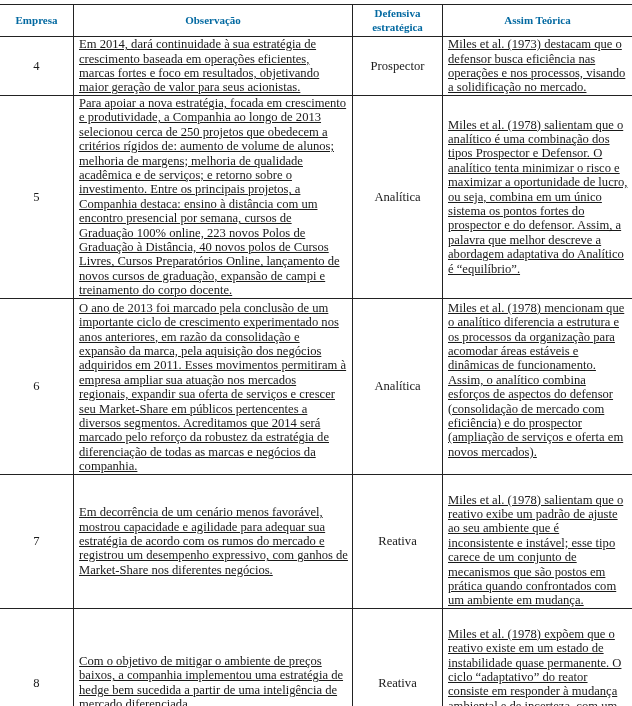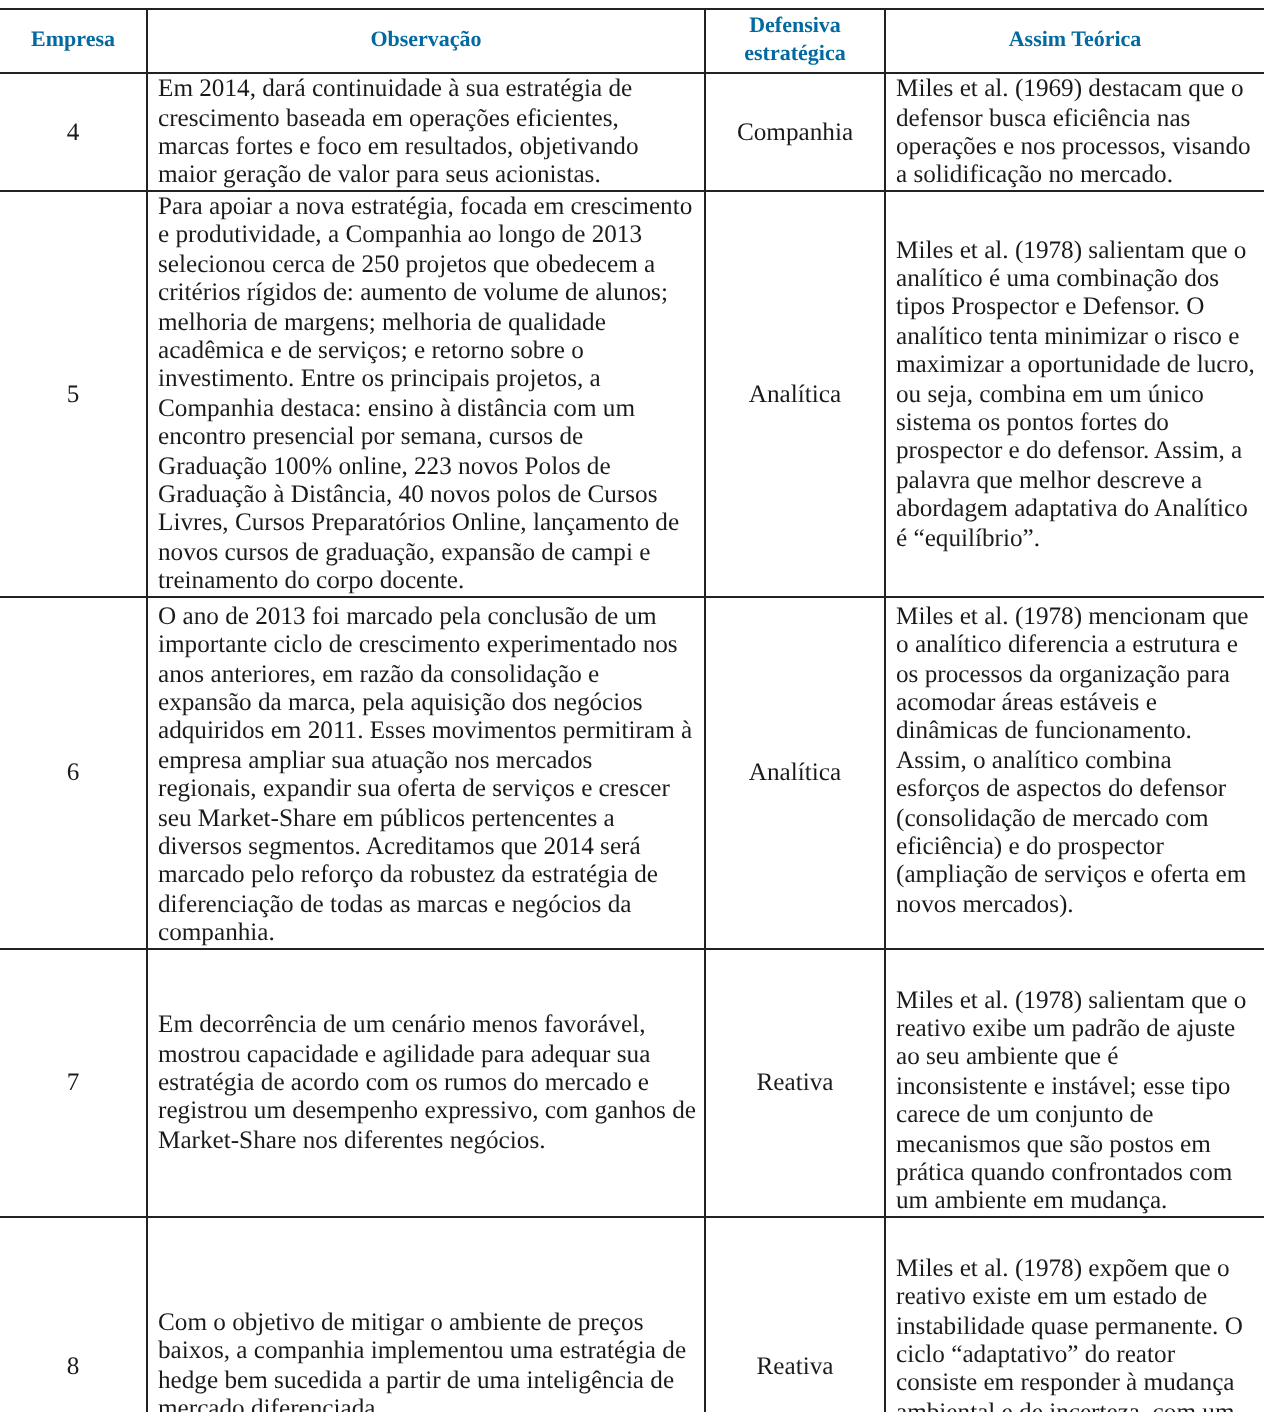--- a/index.html
+++ b/index.html
@@ -18,21 +18,21 @@
   .tbl tr > *:first-child { border-left: none; }
   .tbl tr > *:last-child { border-right: none; }
   .tbl th {
     font-weight: bold; text-align: center; color: #0369a1;
     height: 31px; font-size: 11px; line-height: 13.5px;
   }
   .c-emp { width: 61px; text-align: center; }
   .c-obs { width: 266px; text-align: left; }
   .c-tip { width: 77px; text-align: center; }
   .c-base { text-align: left; }
-  td.c-obs, td.c-base { padding-left: 5px; padding-right: 4px; }
+  td.c-obs, td.c-base { padding-left: 5px; padding-right: 4px; text-decoration: underline; }
   .r4 td { height: 58px; }
   .r5 td { height: 199px; margin-top: 31px; }
   .r6 td { height: 155px; }
   .r7 td { height: 114px; }
   .r8 td { height: 130px; }
   .r6 td.c-obs, .r6 td.c-base { vertical-align: top; padding-top: 2px; margin-top: 28px; }
   .r7 td.c-base, .r8 td.c-base { vertical-align: top; padding-top: 18px; }
 </style>
 </head>
 <body>
@@ -43,22 +43,22 @@
       <th class="c-emp">Empresa</th>
       <th class="c-obs">Observação</th>
       <th class="c-tip">Defensiva estratégica</th>
       <th class="c-base">Assim Teórica</th>
     </tr>
   </thead>
   <tbody>
     <tr class="r4">
       <td class="c-emp">4</td>
       <td class="c-obs">Em 2014, dará continuidade à sua estratégia de crescimento baseada em operações eficientes, marcas fortes e foco em resultados, objetivando maior geração de valor para seus acionistas.</td>
-      <td class="c-tip">Companhia</td>
-      <td class="c-base">Miles et al. (1969) destacam que o defensor busca eficiência nas operações e nos processos, visando a solidificação no mercado.</td>
+      <td class="c-tip">Prospector</td>
+      <td class="c-base">Miles et al. (1973) destacam que o defensor busca eficiência nas operações e nos processos, visando a solidificação no mercado.</td>
     </tr>
     <tr class="r5">
       <td class="c-emp">5</td>
       <td class="c-obs">Para apoiar a nova estratégia, focada em crescimento e produtividade, a Companhia ao longo de 2013 selecionou cerca de 250 projetos que obedecem a critérios rígidos de: aumento de volume de alunos; melhoria de margens; melhoria de qualidade acadêmica e de serviços; e retorno sobre o investimento. Entre os principais projetos, a Companhia destaca: ensino à distância com um encontro presencial por semana, cursos de Graduação 100% online, 223 novos Polos de Graduação à Distância, 40 novos polos de Cursos Livres, Cursos Preparatórios Online, lançamento de novos cursos de graduação, expansão de campi e treinamento do corpo docente.</td>
       <td class="c-tip">Analítica</td>
       <td class="c-base">Miles et al. (1978) salientam que o analítico é uma combinação dos tipos Prospector e Defensor. O analítico tenta minimizar o risco e maximizar a oportunidade de lucro, ou seja, combina em um único sistema os pontos fortes do prospector e do defensor. Assim, a palavra que melhor descreve a abordagem adaptativa do Analítico é “equilíbrio”.</td>
     </tr>
     <tr class="r6">
       <td class="c-emp">6</td>
       <td class="c-obs">O ano de 2013 foi marcado pela conclusão de um importante ciclo de crescimento experimentado nos anos anteriores, em razão da consolidação e expansão da marca, pela aquisição dos negócios adquiridos em 2011. Esses movimentos permitiram à empresa ampliar sua atuação nos mercados regionais, expandir sua oferta de serviços e crescer seu Market-Share em públicos pertencentes a diversos segmentos. Acreditamos que 2014 será marcado pelo reforço da robustez da estratégia de diferenciação de todas as marcas e negócios da companhia.</td>

